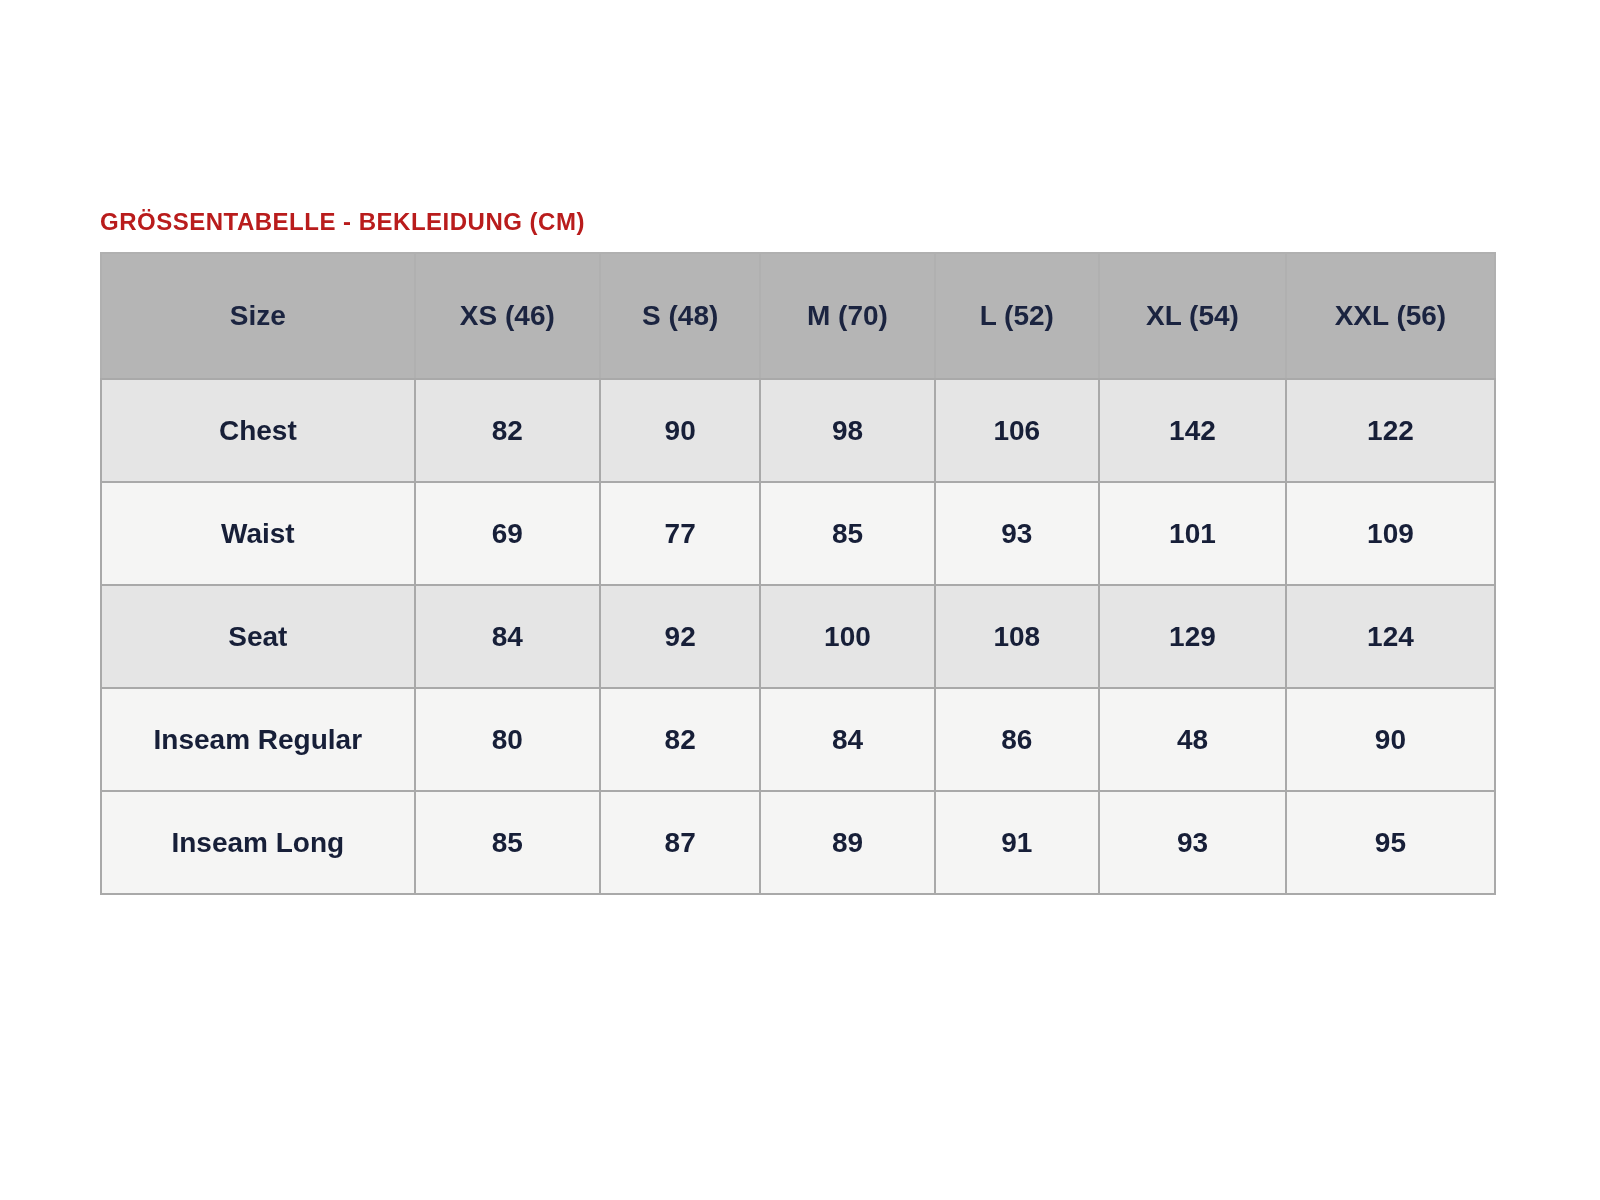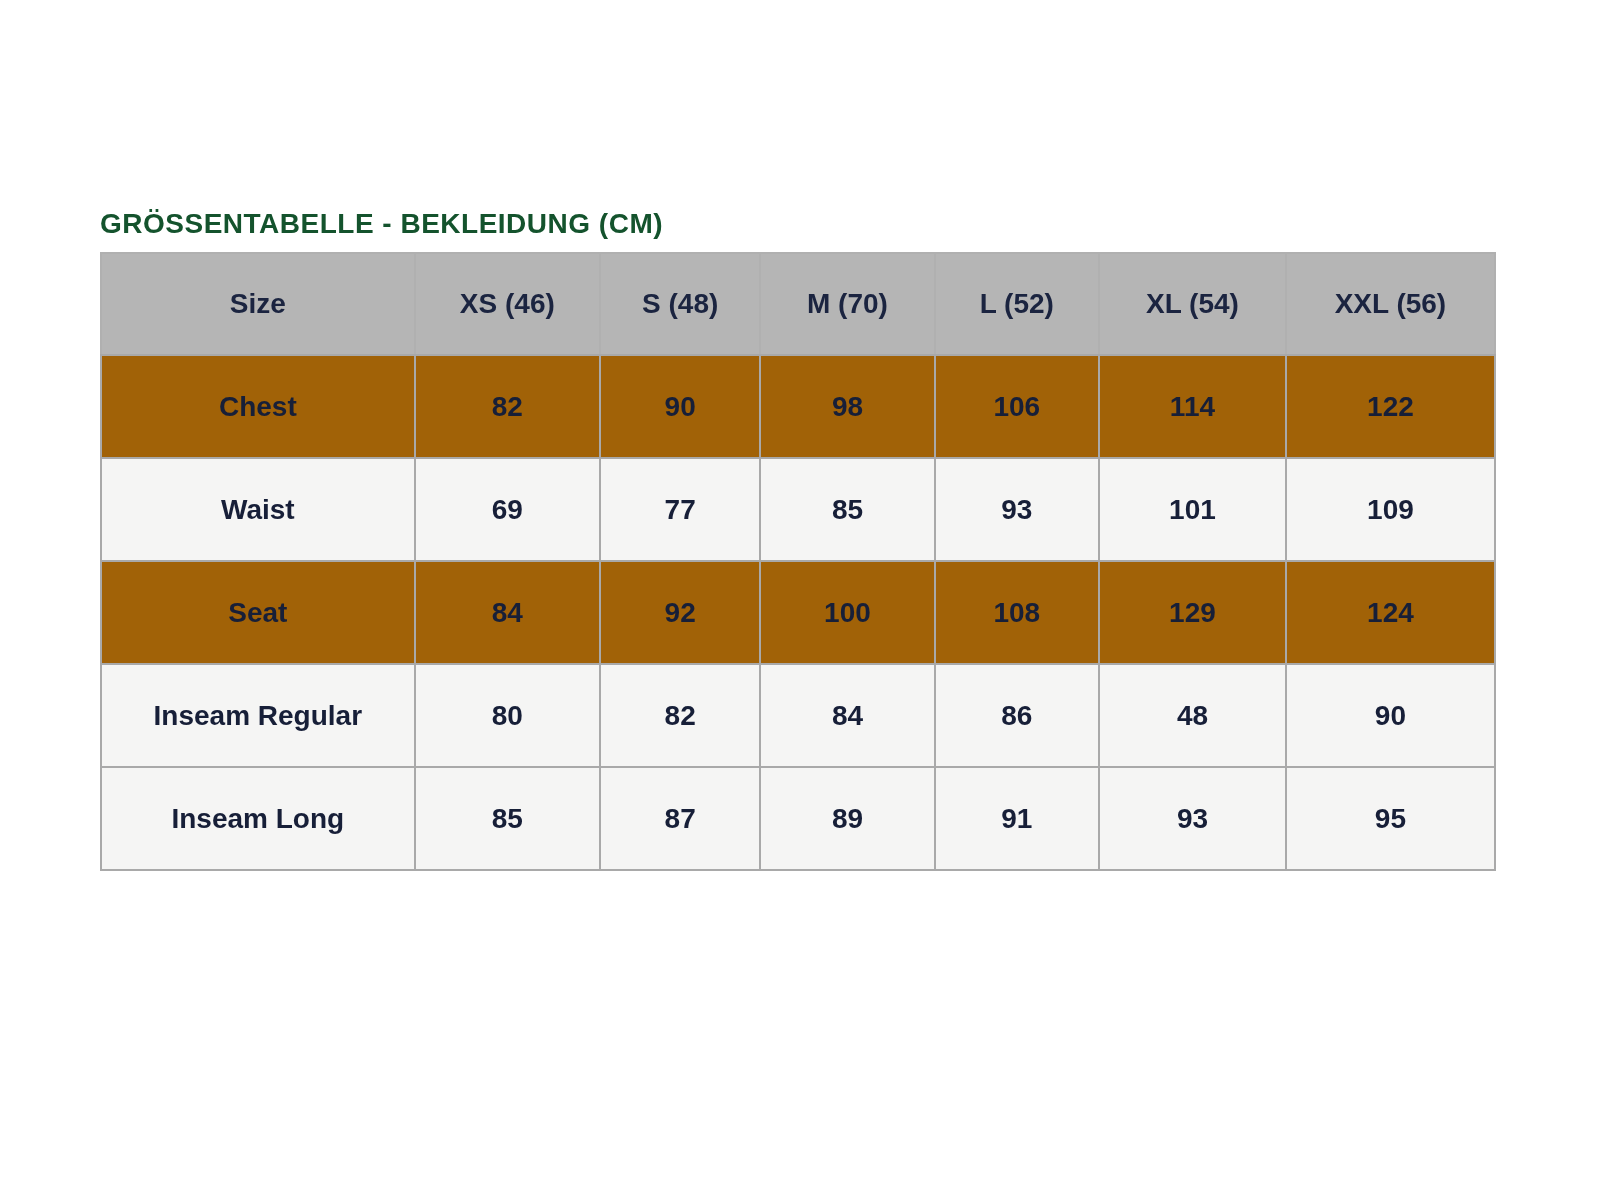--- a/index.html
+++ b/index.html
@@ -14,55 +14,55 @@
   .stage {
     position: relative;
     width: 1600px;
     height: 1200px;
     background: #ffffff;
   }
   .page-title {
     position: absolute;
     left: 100px;
     top: 208px;
-    font-size: 28px;
+    font-size: 24px;
     font-weight: bold;
     letter-spacing: 0.5px;
-    color: #14532d;
+    color: #b91c1c;
     white-space: nowrap;
   }
   table.size-table {
     position: absolute;
     left: 100px;
     top: 252px;
     width: 1396px;
     border-collapse: collapse;
     table-layout: fixed;
     border: 2px solid #a3a3a3;
   }
   table.size-table th,
   table.size-table td {
     border: 2px solid #a9a9a9;
     text-align: center;
     vertical-align: middle;
     font-size: 28px;
     color: #171f38;
     font-weight: bold;
-    padding: 0;
+    padding: 12px;
   }
   table.size-table thead th {
     background: #b5b5b5;
     height: 100px;
     border: 2px solid #b0b0b0;
     border-bottom: 2px solid #a9a9a9;
     color: #1b2440;
   }
   table.size-table tbody tr {
     height: 103px;
-    background: #a16207;
+    background: #e5e5e5;
   }
   table.size-table tbody tr.alt {
     background: #f5f5f4;
   }
 </style>
 </head>
 <body>
 
 <div class="stage">
 
@@ -89,21 +89,21 @@
           <th>XXL (56)</th>
         </tr>
     </thead>
     <tbody id="table-body">
         <tr>
           <td>Chest</td>
           <td>82</td>
           <td>90</td>
           <td>98</td>
           <td>106</td>
-          <td>114</td>
+          <td>142</td>
           <td>122</td>
         </tr>
         <tr class="alt">
           <td>Waist</td>
           <td>69</td>
           <td>77</td>
           <td>85</td>
           <td>93</td>
           <td>101</td>
           <td>109</td>

